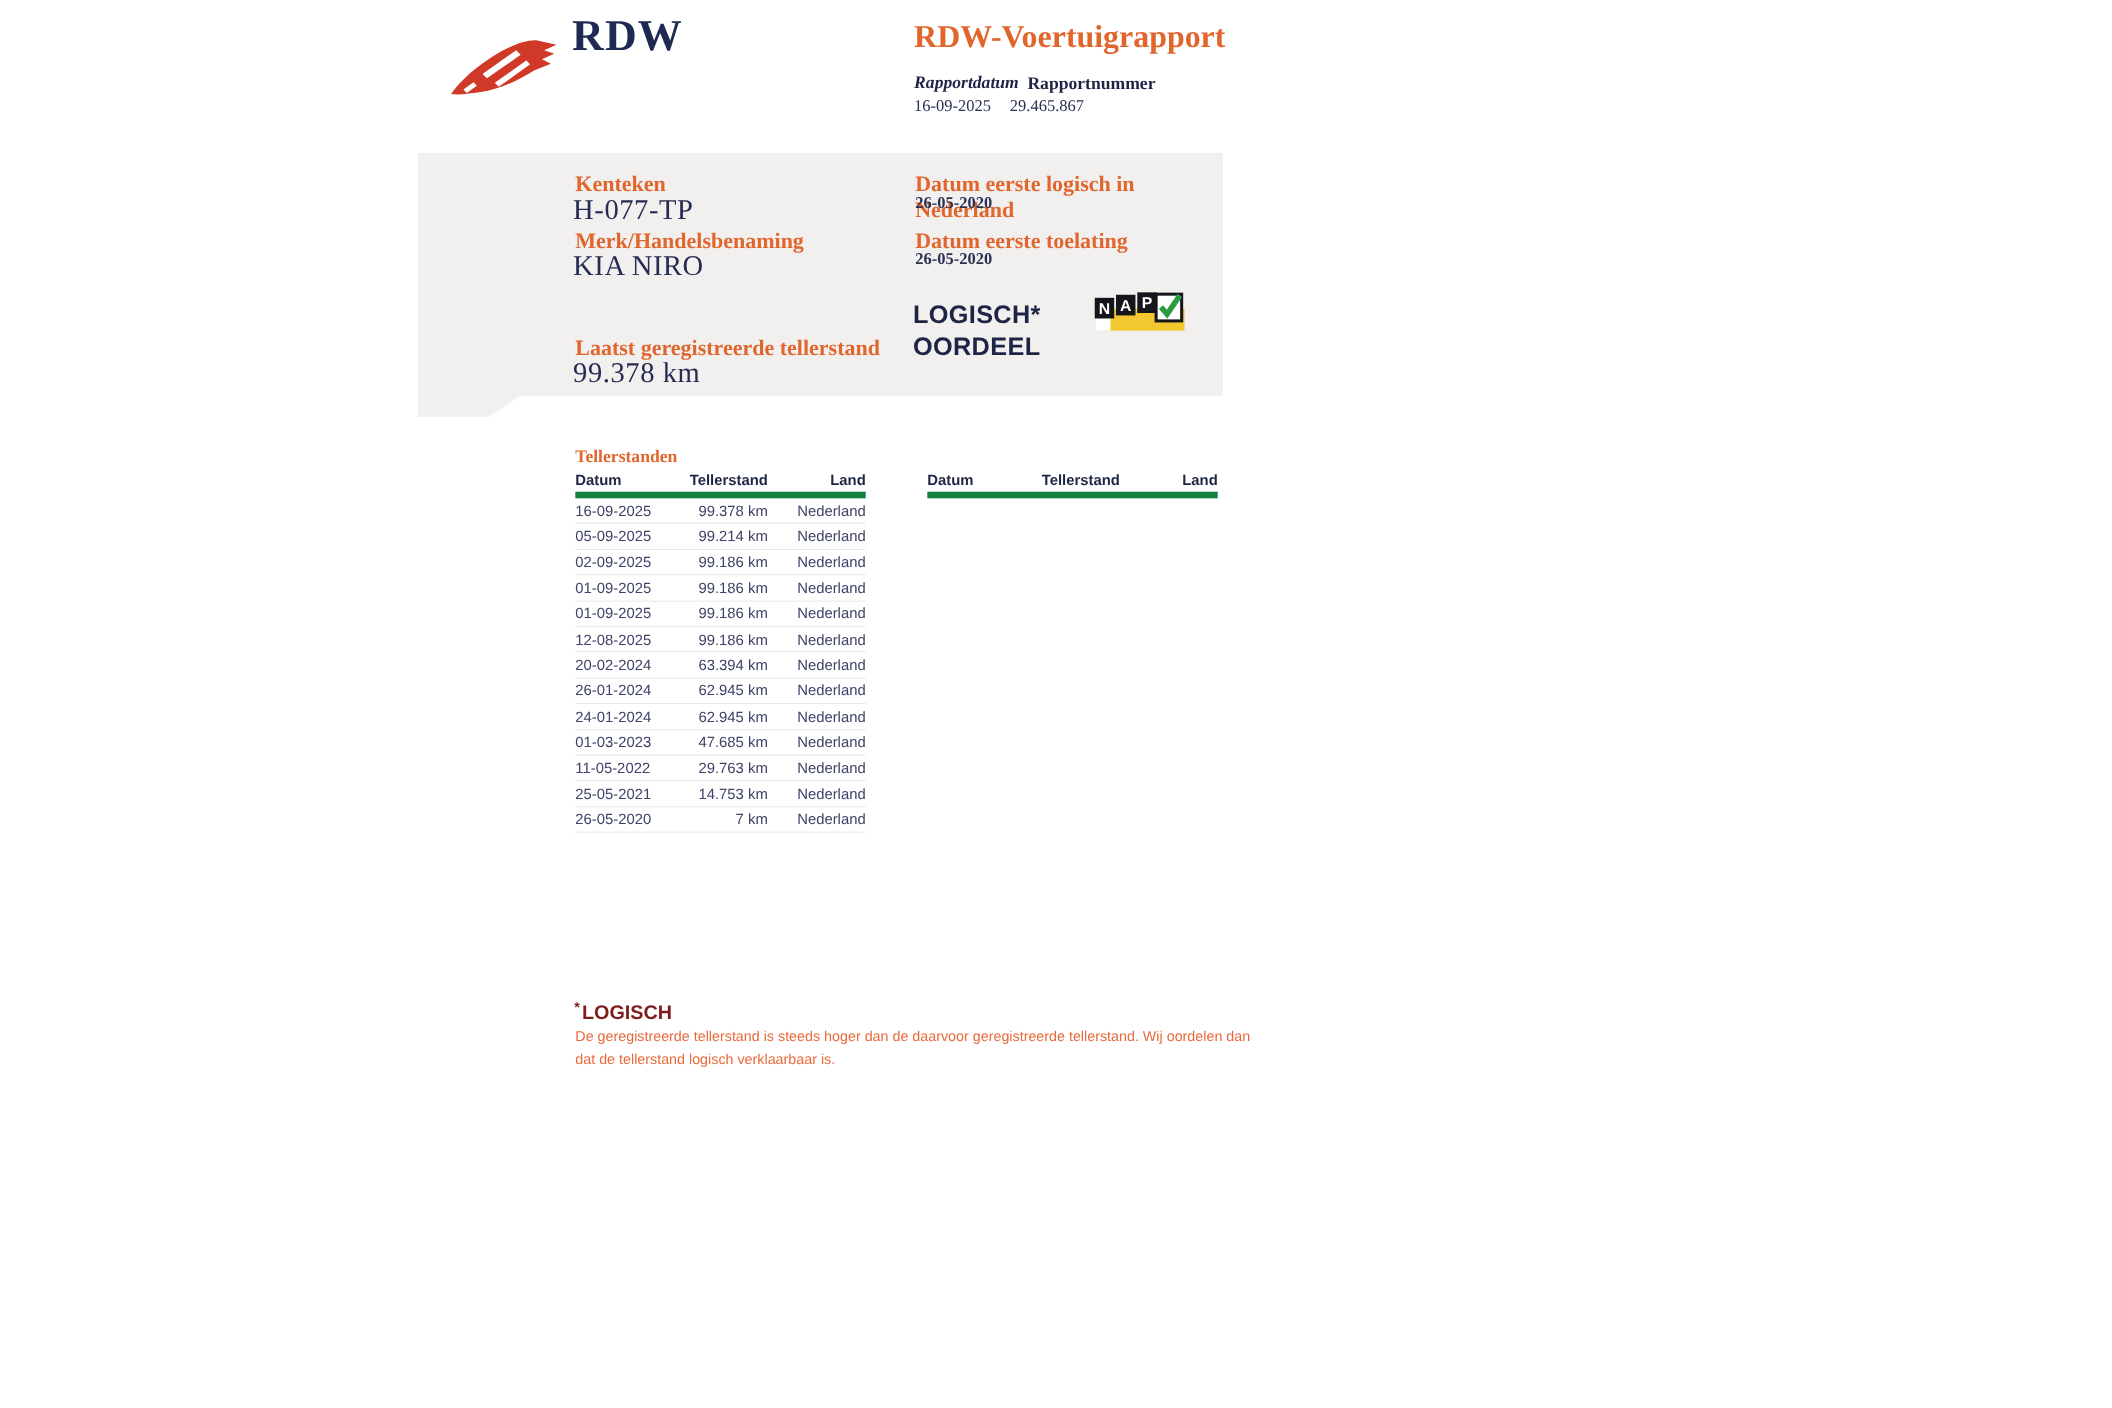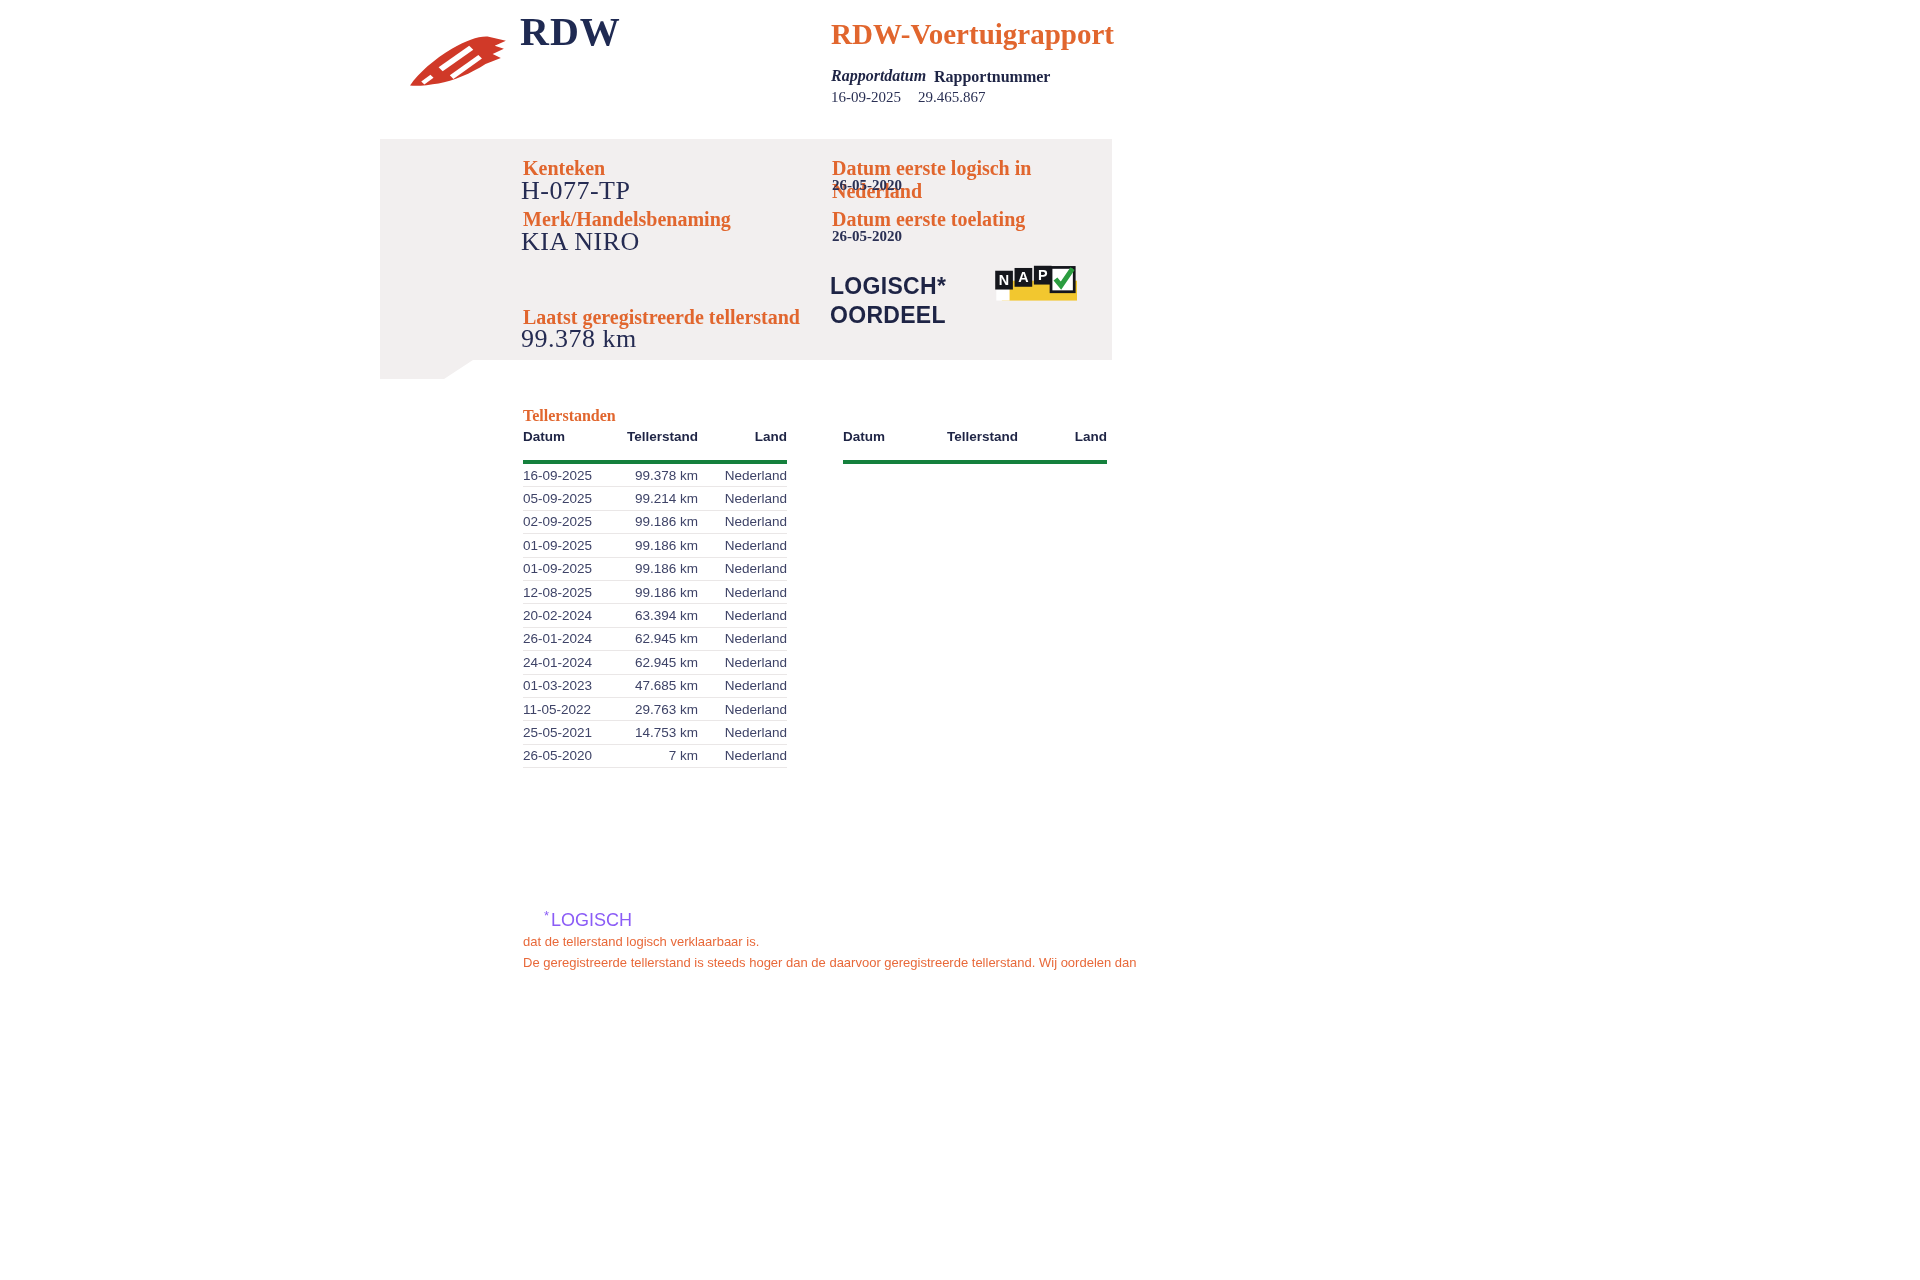--- a/index.html
+++ b/index.html
@@ -25,33 +25,33 @@
   .field-value-lg { font-size:26px; color:#252b52; letter-spacing:0.5px; }
   .field-value-sm { font-size:15px; font-weight:bold; color:#2a3054; }
   .oordeel { font-size:23px; line-height:29px; font-weight:800; color:#1e2445; letter-spacing:0.3px; }
 
   
   .section-title { font-size:16px; font-weight:bold; color:#e1662e; }
   .mtable { width:264px; }
   .thead {
     display:grid; grid-template-columns:92px 83px 89px;
     font-size:13.5px; font-weight:bold; color:#1e2445;
-    padding-bottom:16px; border-bottom:4px solid #15803d;
+    padding-bottom:3px; border-bottom:6px solid #15803d;
   }
   .thead .c1, .thead .c2 { text-align:right; }
   .trow {
     display:grid; grid-template-columns:92px 83px 89px;
     height:22.4px; align-items:center;
     font-size:13.5px; color:#3e4367;
     border-bottom:1px solid #eae7e7;
   }
   .trow .c1, .trow .c2 { text-align:right; }
 
   
-  .foot-title { font-size:18px; font-weight:400; color:#8b5cf6;margin-left:22px; }
+  .foot-title { font-size:18px; font-weight:700; color:#7f1d1d; }
   .foot-title .star { font-size:13px; vertical-align:6px; margin-right:2px; }
   .foot-text { font-size:13px; line-height:21px; color:#e8693a; white-space:nowrap; }
 </style>
 </head>
 <body>
 
 <div class="page">
 
   <div class="abs" style="left:408px; top:30px; width:102px; height:58px;">
     <svg width="102" height="58" viewBox="0 0 100 56" xmlns="http://www.w3.org/2000/svg">
@@ -190,17 +190,17 @@
       <span class="c0">Datum</span>
       <span class="c1">Tellerstand</span>
       <span class="c2">Land</span>
     </div>
   </div>
 
   <div class="abs foot-title" style="left:522px; top:908px;">
     <span class="star">*</span><span>LOGISCH</span>
   </div>
   <div class="abs foot-text" style="left:523px; top:931px;">
+    <div>De geregistreerde tellerstand is steeds hoger dan de daarvoor geregistreerde tellerstand. Wij oordelen dan</div>
     <div>dat de tellerstand logisch verklaarbaar is.</div>
-    <div>De geregistreerde tellerstand is steeds hoger dan de daarvoor geregistreerde tellerstand. Wij oordelen dan</div>
   </div>
 
 </div>
 
 </body></html>

